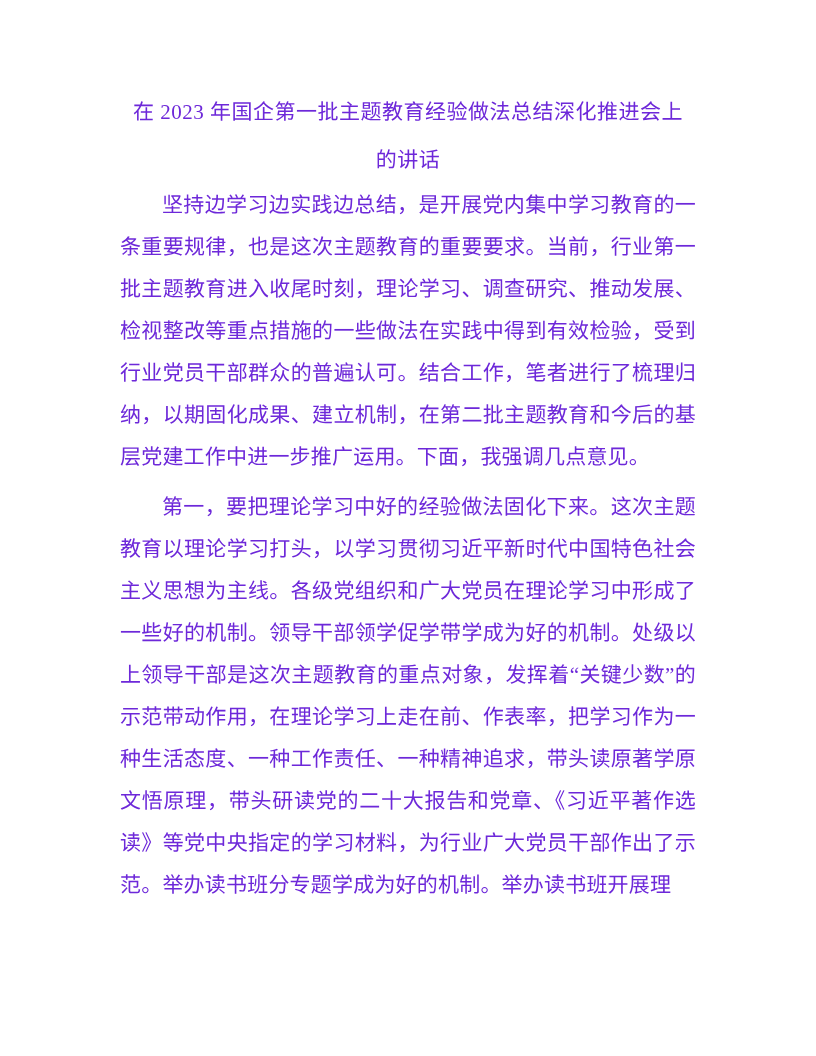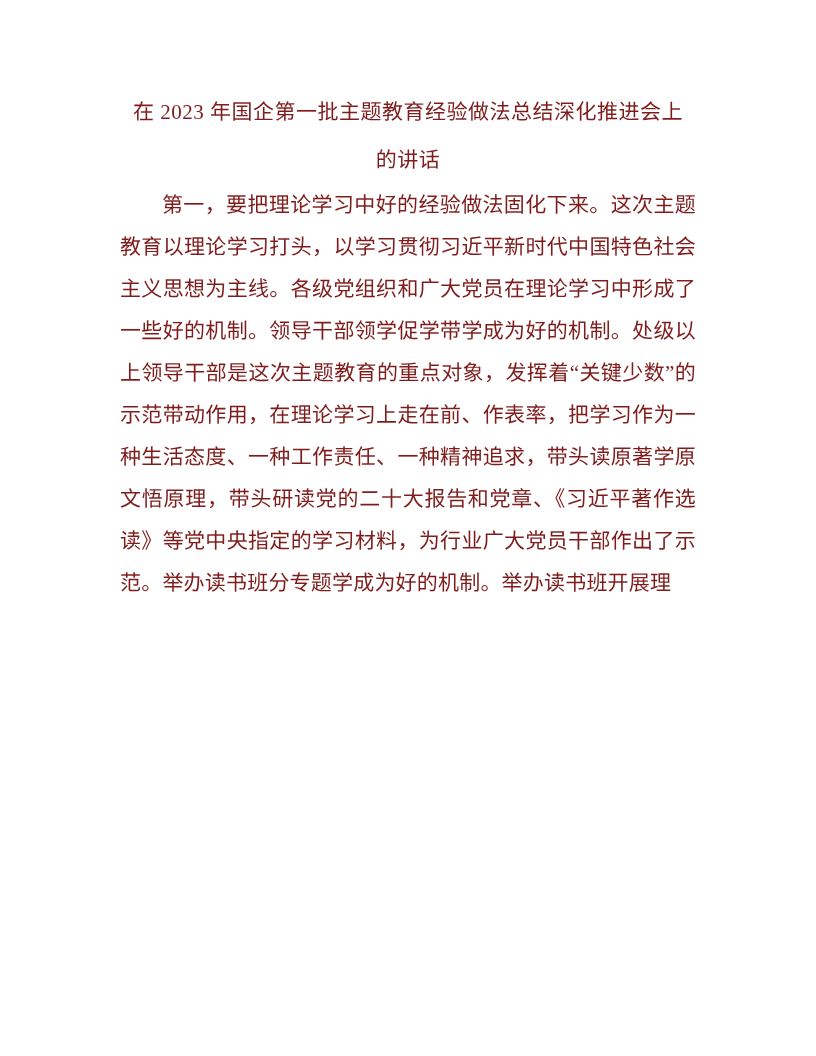--- a/index.html
+++ b/index.html
@@ -10,21 +10,21 @@
   .page {
     position: relative;
     width: 816px;
     height: 1056px;
     margin: 0 auto;
     background: #ffffff;
     box-sizing: border-box;
     padding: 88px 120px 0 120px;
     overflow: hidden;
     font-family: "Liberation Serif", "DejaVu Serif", serif;
-    color: #7f1d1d;
+    color: #6d28d9;
   }
   .doc-title {
     font-size: 21px;
     font-weight: normal;
     line-height: 48px;
     text-align: center;
     margin: 0 auto;
     width: 568px;
     letter-spacing: 0.5px;
   }
@@ -38,15 +38,16 @@
     word-break: break-all;
     letter-spacing: 0.2px;
   }
 </style>
 </head>
 <body>
 
 <div class="page">
   <h1 class="doc-title">在 2023 年国企第一批主题教育经验做法总结深化推进会上的讲话</h1>
   <div class="doc-body">
+    <p>坚持边学习边实践边总结，是开展党内集中学习教育的一条重要规律，也是这次主题教育的重要要求。当前，行业第一批主题教育进入收尾时刻，理论学习、调查研究、推动发展、检视整改等重点措施的一些做法在实践中得到有效检验，受到行业党员干部群众的普遍认可。结合工作，笔者进行了梳理归纳，以期固化成果、建立机制，在第二批主题教育和今后的基层党建工作中进一步推广运用。下面，我强调几点意见。</p>
     <p>第一，要把理论学习中好的经验做法固化下来。这次主题教育以理论学习打头，以学习贯彻习近平新时代中国特色社会主义思想为主线。各级党组织和广大党员在理论学习中形成了一些好的机制。领导干部领学促学带学成为好的机制。处级以上领导干部是这次主题教育的重点对象，发挥着“关键少数”的示范带动作用，在理论学习上走在前、作表率，把学习作为一种生活态度、一种工作责任、一种精神追求，带头读原著学原文悟原理，带头研读党的二十大报告和党章、《习近平著作选读》等党中央指定的学习材料，为行业广大党员干部作出了示范。举办读书班分专题学成为好的机制。举办读书班开展理</p>
   </div>
 </div>
 
 </body></html>

